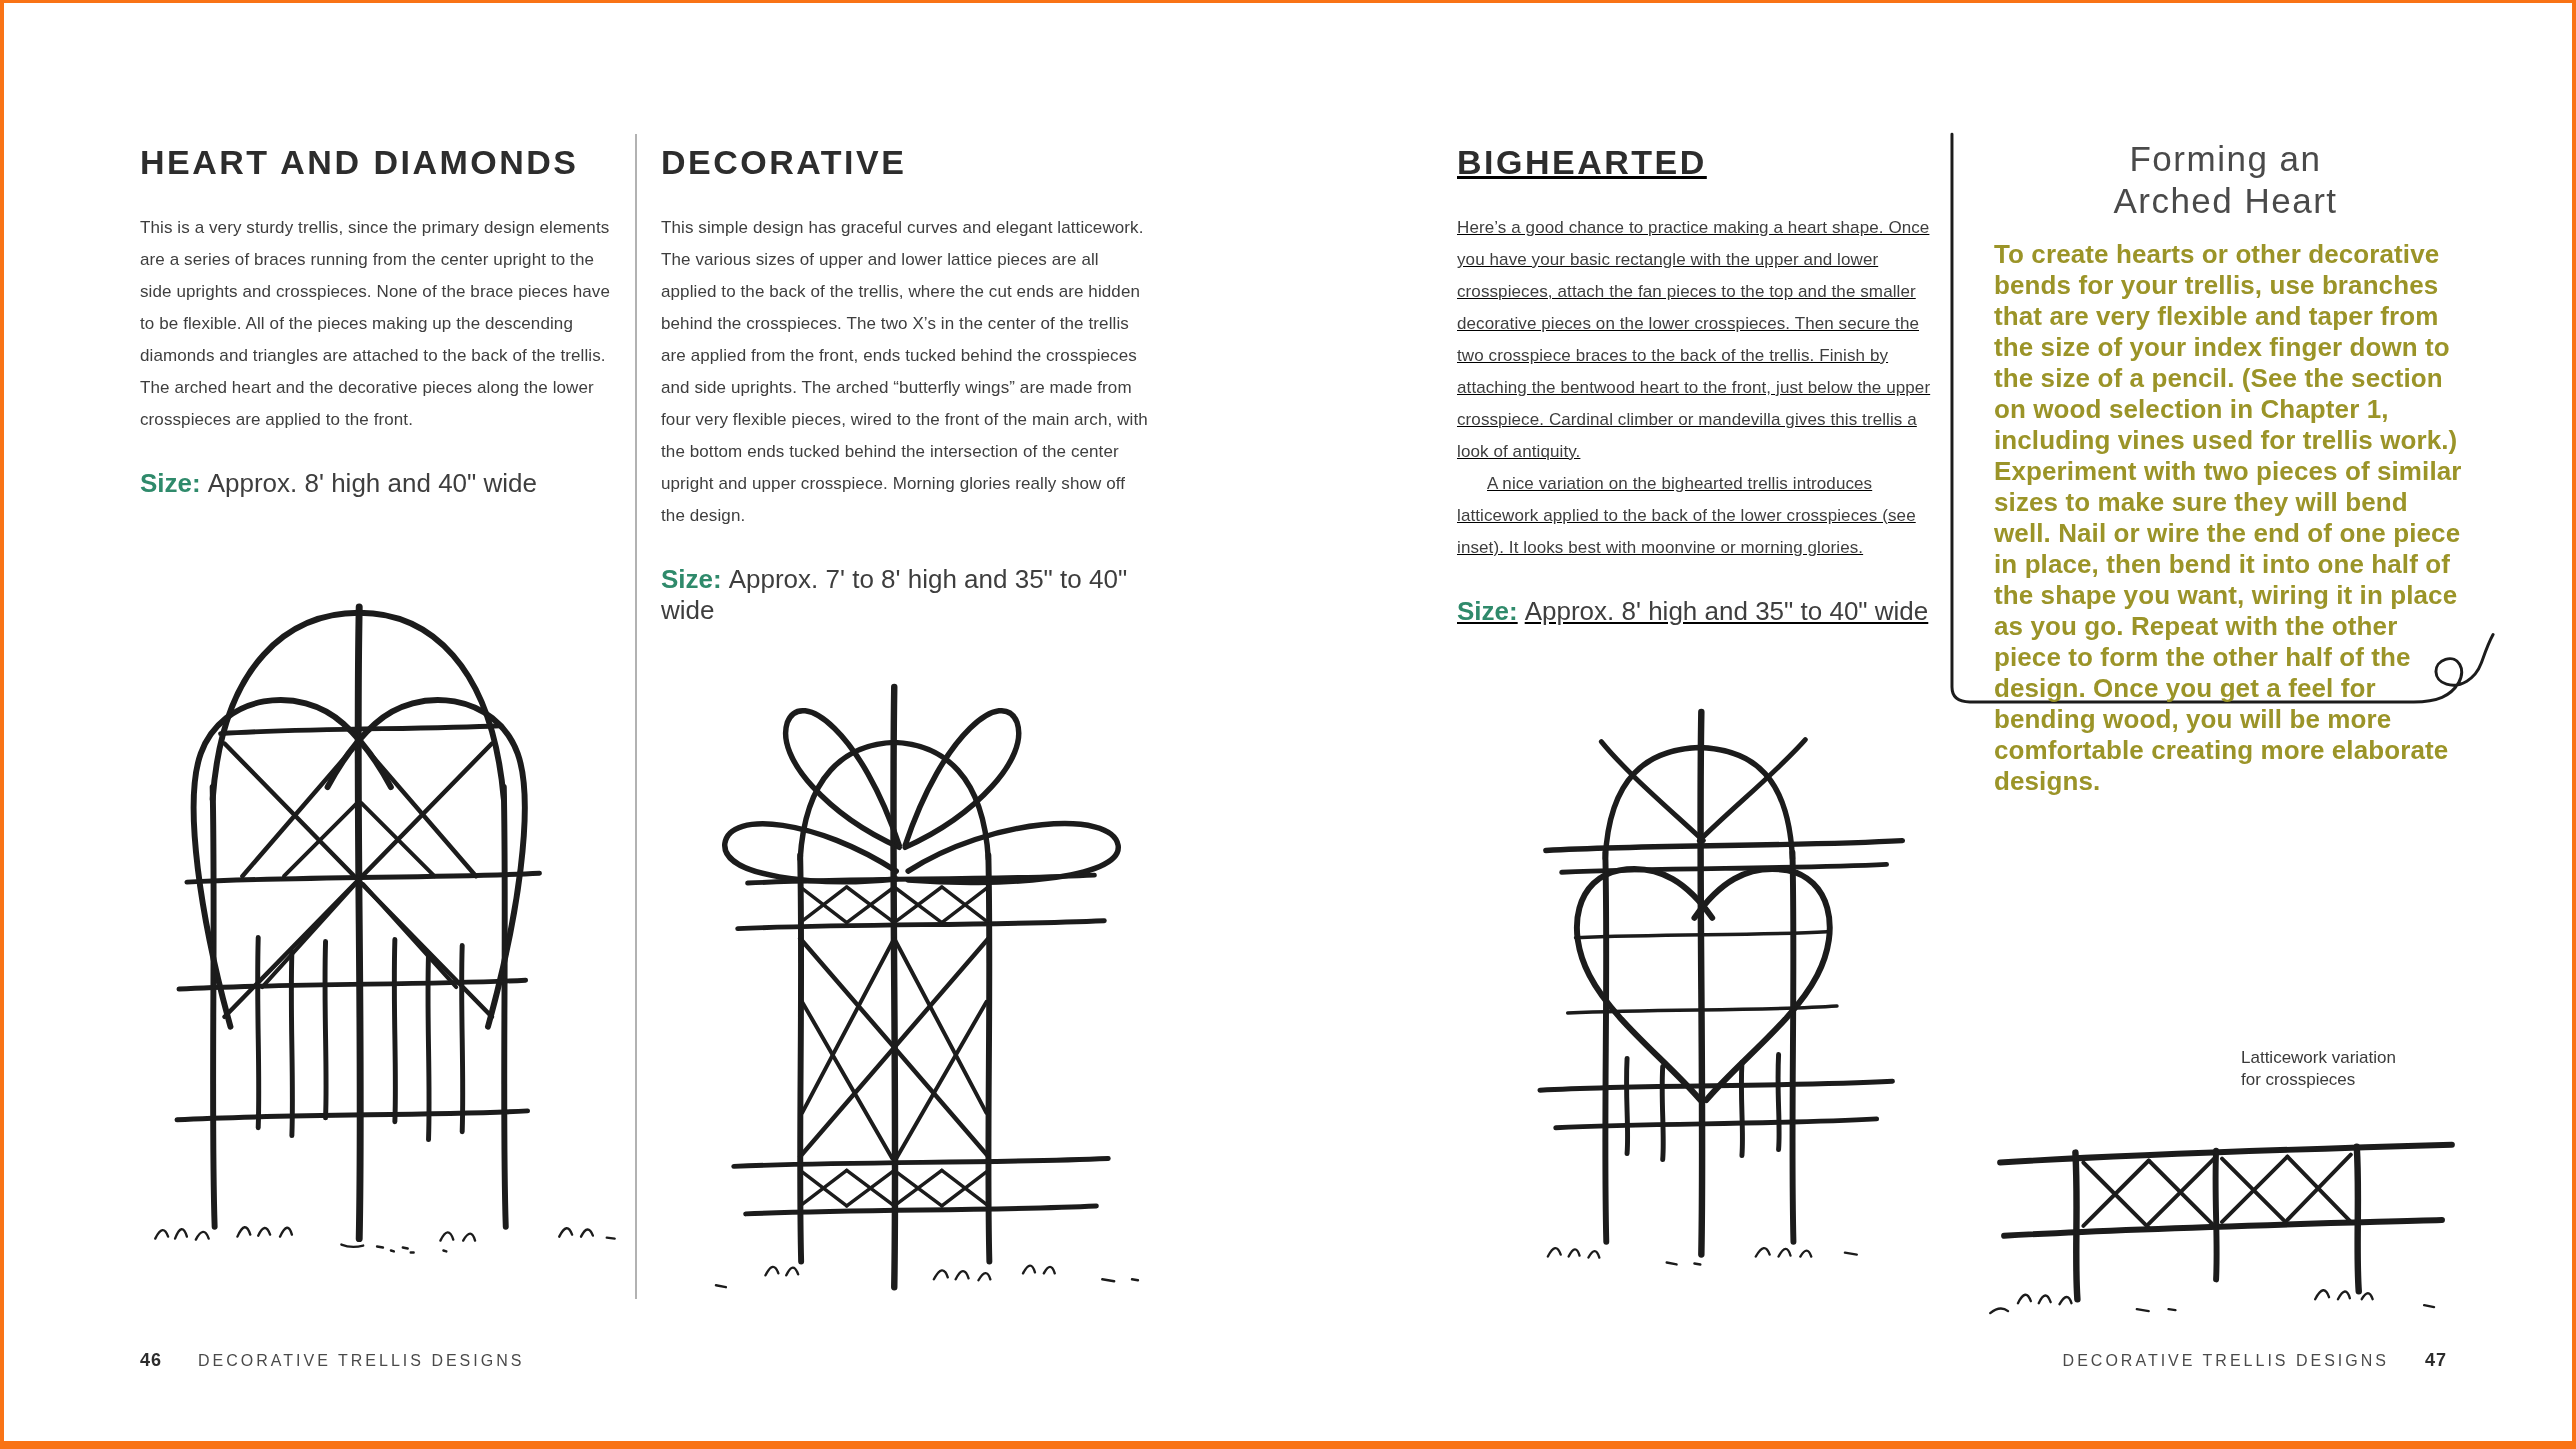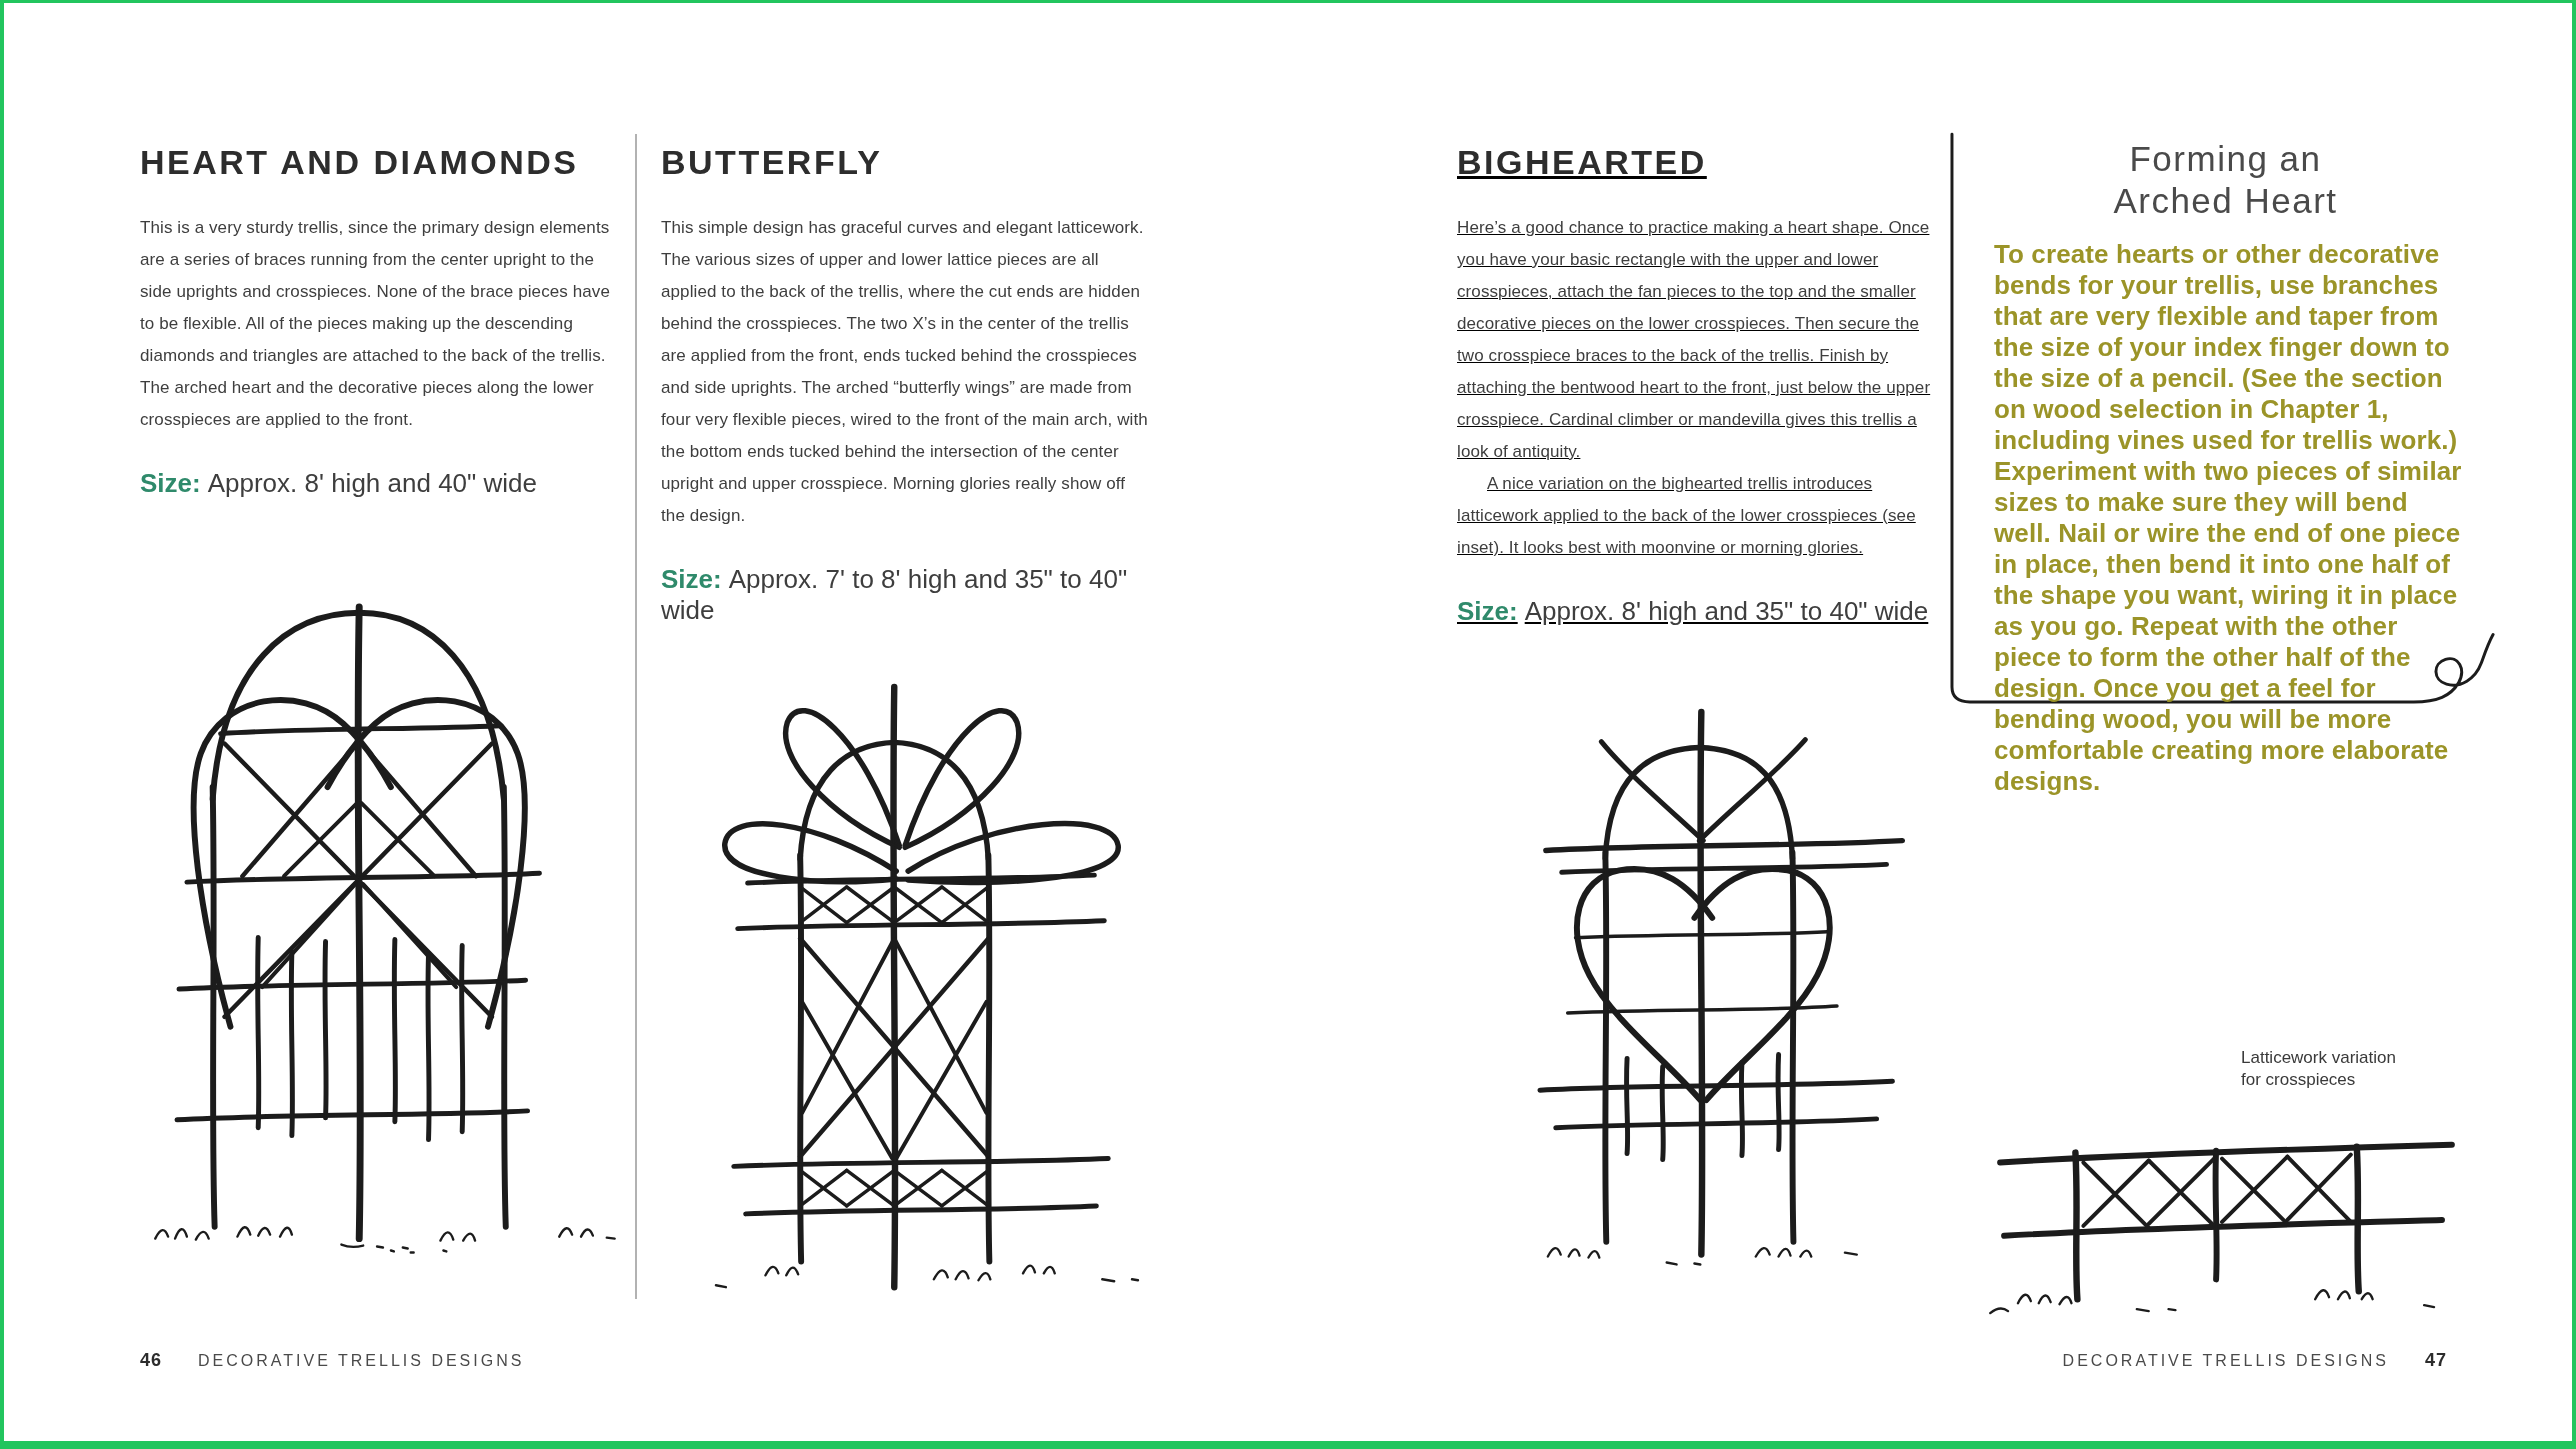--- a/index.html
+++ b/index.html
@@ -1,16 +1,16 @@
 <!DOCTYPE html>
 <html><head>
 <meta charset="utf-8">
 <style>
   html,body { margin:0; padding:0; background:#9e9e9e; font-family:"Liberation Sans", sans-serif; }
-  .canvas { position:relative; width:2576px; height:1449px; background:#22c55e; overflow:hidden; }
+  .canvas { position:relative; width:2576px; height:1449px; background:#f97316; overflow:hidden; }
   .page { position:absolute; left:4px; top:3px; right:4px; bottom:8px; background:#ffffff; }
 
   .column { position:absolute; top:139px; }
   .heading { font-size:34px; font-weight:bold; letter-spacing:2.5px; color:#2d2d2d; line-height:40px; }
   .body-text { margin-top:30px; font-size:17px; line-height:32px; color:#3e3e3e; letter-spacing:0.1px; }
   .body-text p { margin:0; }
   .body-text p.indent { text-indent:30px; }
   .size-line { margin-top:32px; font-size:26px; color:#3e3e3e; }
   .size-label { color:#2f8a6b; font-weight:bold; margin-right:7px; }
 
@@ -49,21 +49,21 @@
         <p>This is a very sturdy trellis, since the primary design elements are a series of braces running from the center upright to the side uprights and crosspieces. None of the brace pieces have to be flexible. All of the pieces making up the descending diamonds and triangles are attached to the back of the trellis. The arched heart and the decorative pieces along the lower crosspieces are applied to the front.</p>
       </div>
       <div class="size-line">
         <span class="size-label">Size:</span><span>Approx. 8' high and 40" wide</span>
       </div>
     </div>
 
     <div class="divider"></div>
 
     <div class="column" style="left:657px; width:487px;">
-      <div class="heading">BUTTERFLY</div>
+      <div class="heading">DECORATIVE</div>
       <div class="body-text">
         <p>This simple design has graceful curves and elegant latticework. The various sizes of upper and lower lattice pieces are all applied to the back of the trellis, where the cut ends are hidden behind the crosspieces. The two X’s in the center of the trellis are applied from the front, ends tucked behind the crosspieces and side uprights. The arched “butterfly wings” are made from four very flexible pieces, wired to the front of the main arch, with the bottom ends tucked behind the intersection of the center upright and upper crosspiece. Morning glories really show off the design.</p>
       </div>
       <div class="size-line">
         <span class="size-label">Size:</span><span>Approx. 7' to 8' high and 35" to 40" wide</span>
       </div>
     </div>
 
     <div class="column" style="left:1453px; width:491px;text-decoration:underline;">
       <div class="heading">BIGHEARTED</div>

